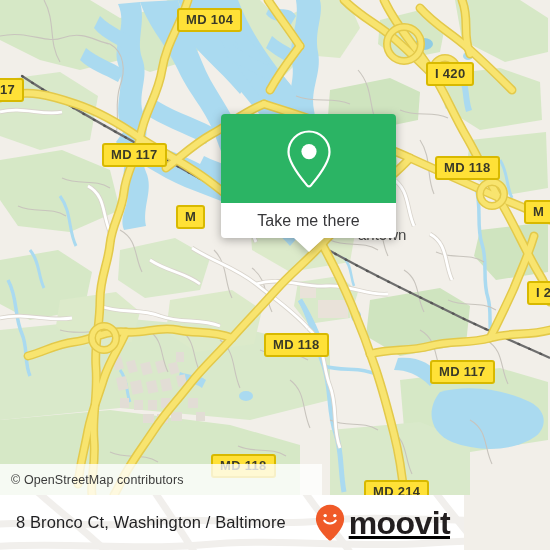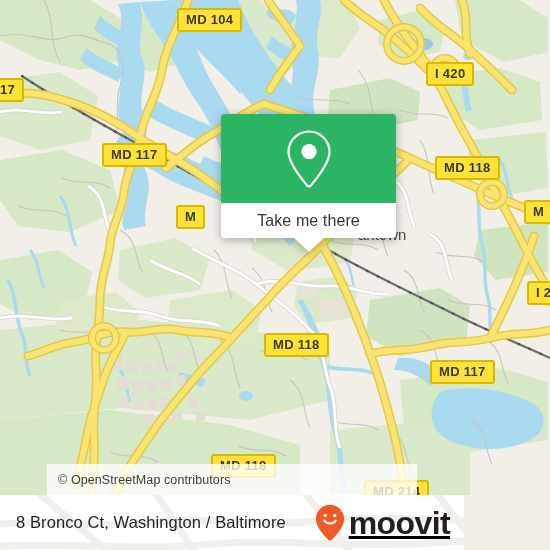--- a/index.html
+++ b/index.html
@@ -28,27 +28,26 @@
     overflow: hidden;
     background: #f2efe9;
   }
   #map svg { display: block; }
 
   
   .attrib-strip {
     position: absolute;
     left: 0;
     top: 464px;
-    width: 370px;
+    width: 322px;
     height: 31px;
     background: rgba(255,255,255,0.78);
     display: flex;
     align-items: center;
     z-index: 40;
-    margin-left: 47px;
   }
   .attrib-text {
     font-size: 12.5px;
     color: #3b3b3b;
     padding-left: 11px;
     letter-spacing: 0.1px;
     white-space: nowrap;
   }
 
   

